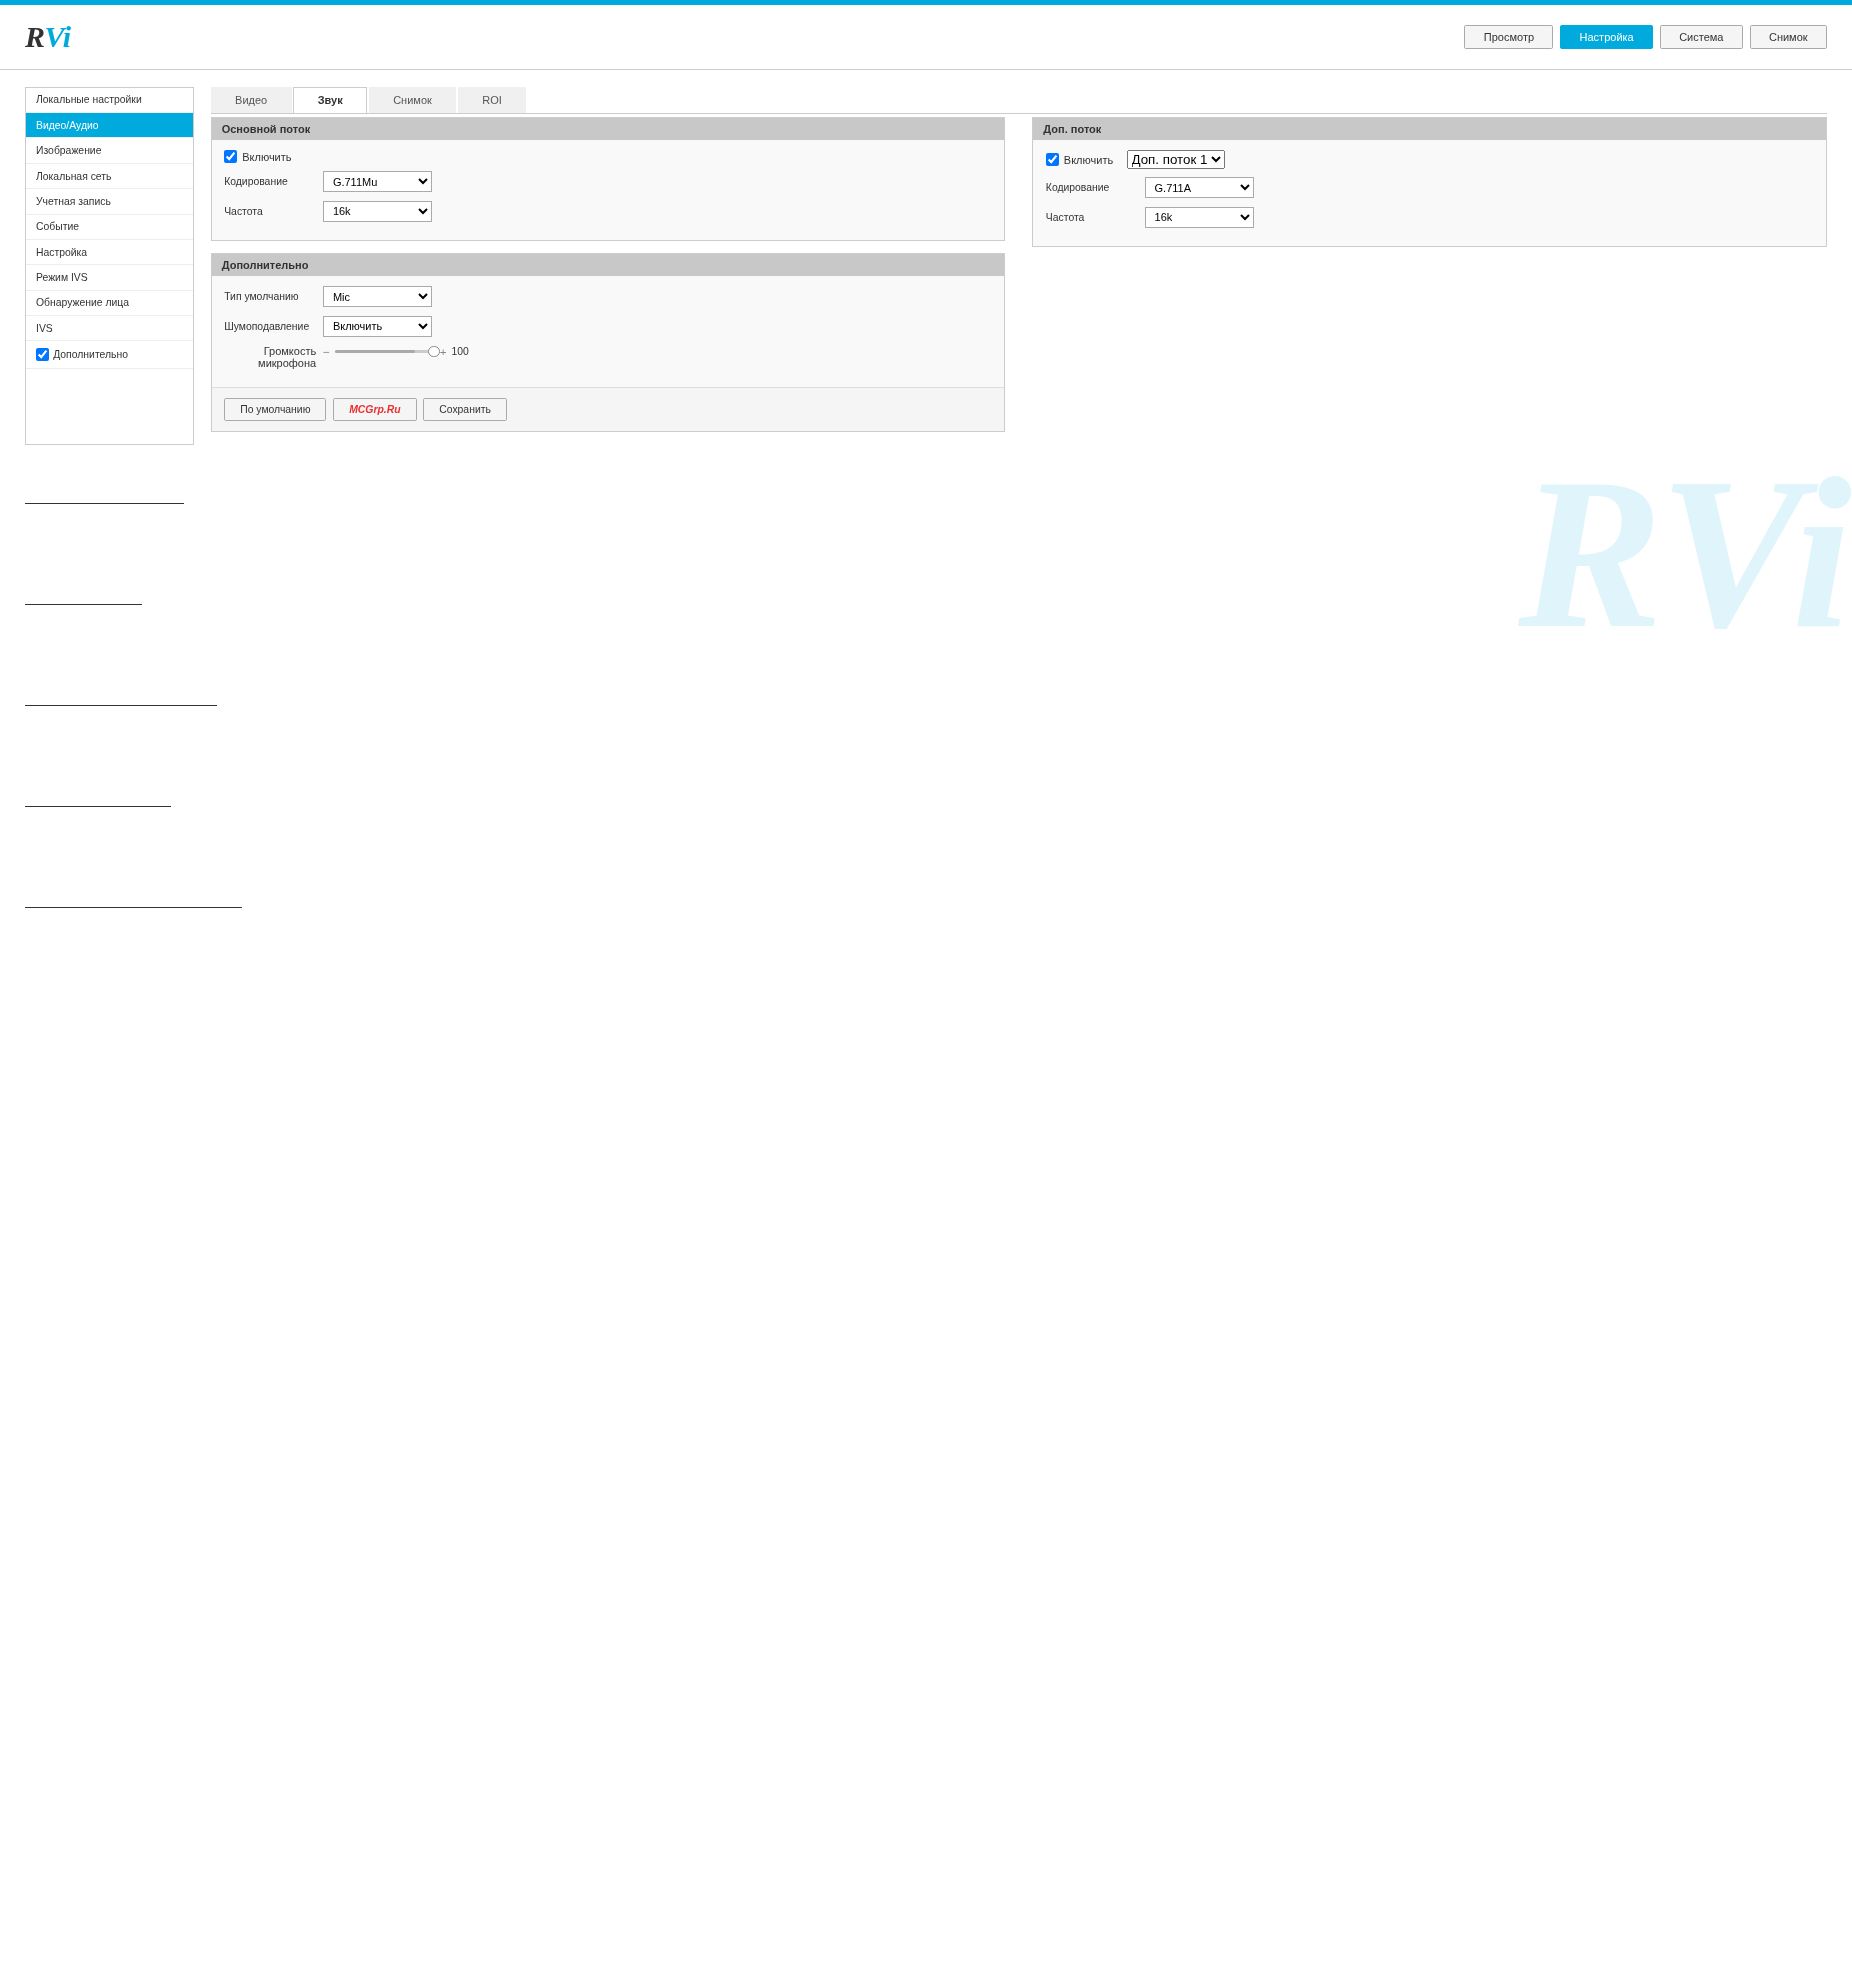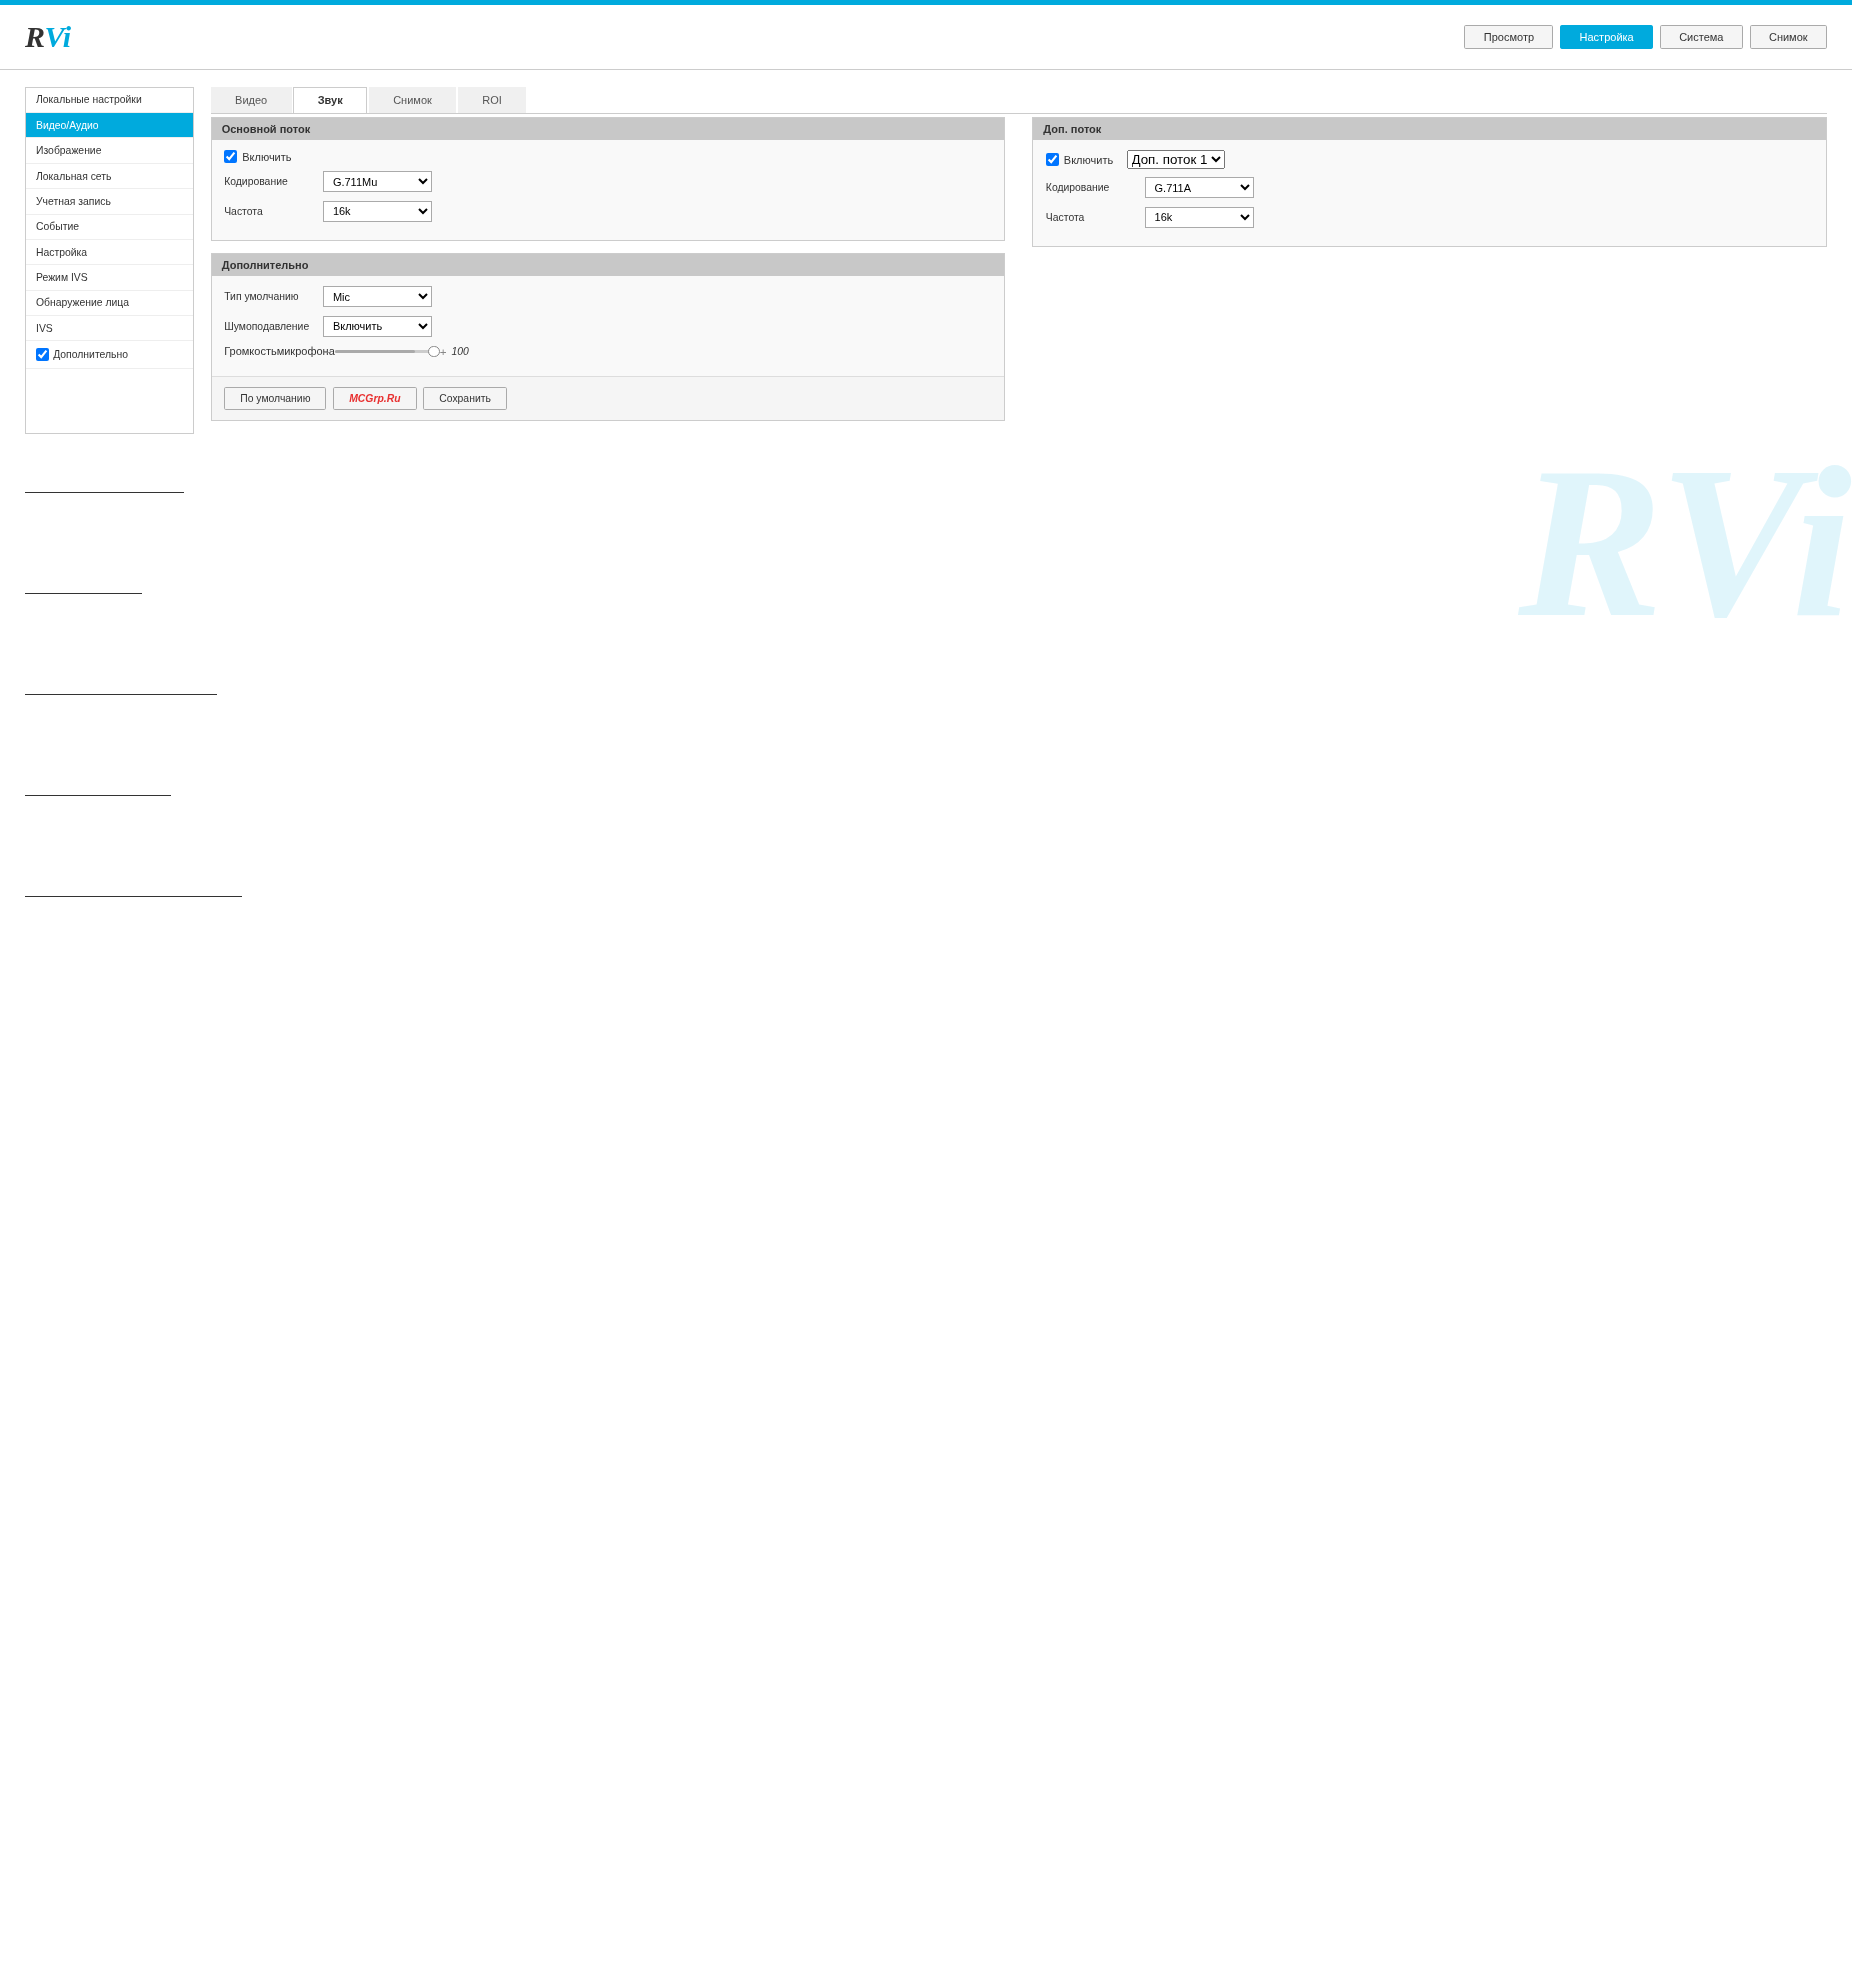--- a/index.html
+++ b/index.html
@@ -220,27 +220,26 @@
       height: 11.7px;
       background: #fff;
       border: 0.8px solid #888;
       border-radius: 50%;
       cursor: pointer;
     }
 
     .slider-value {
       font-size: 10.4px;
       color: #333;
-      font-style: italic;
     }
 
     
     .label-multiline {
       display: flex;
-      flex-direction: row;
+      flex-direction: column;
       width: 92px;
       flex-shrink: 0;
       text-align: right;
     }
 
     
     .bottom-buttons {
       display: flex;
       gap: 6.7px;
       padding: 10px 12.5px;

